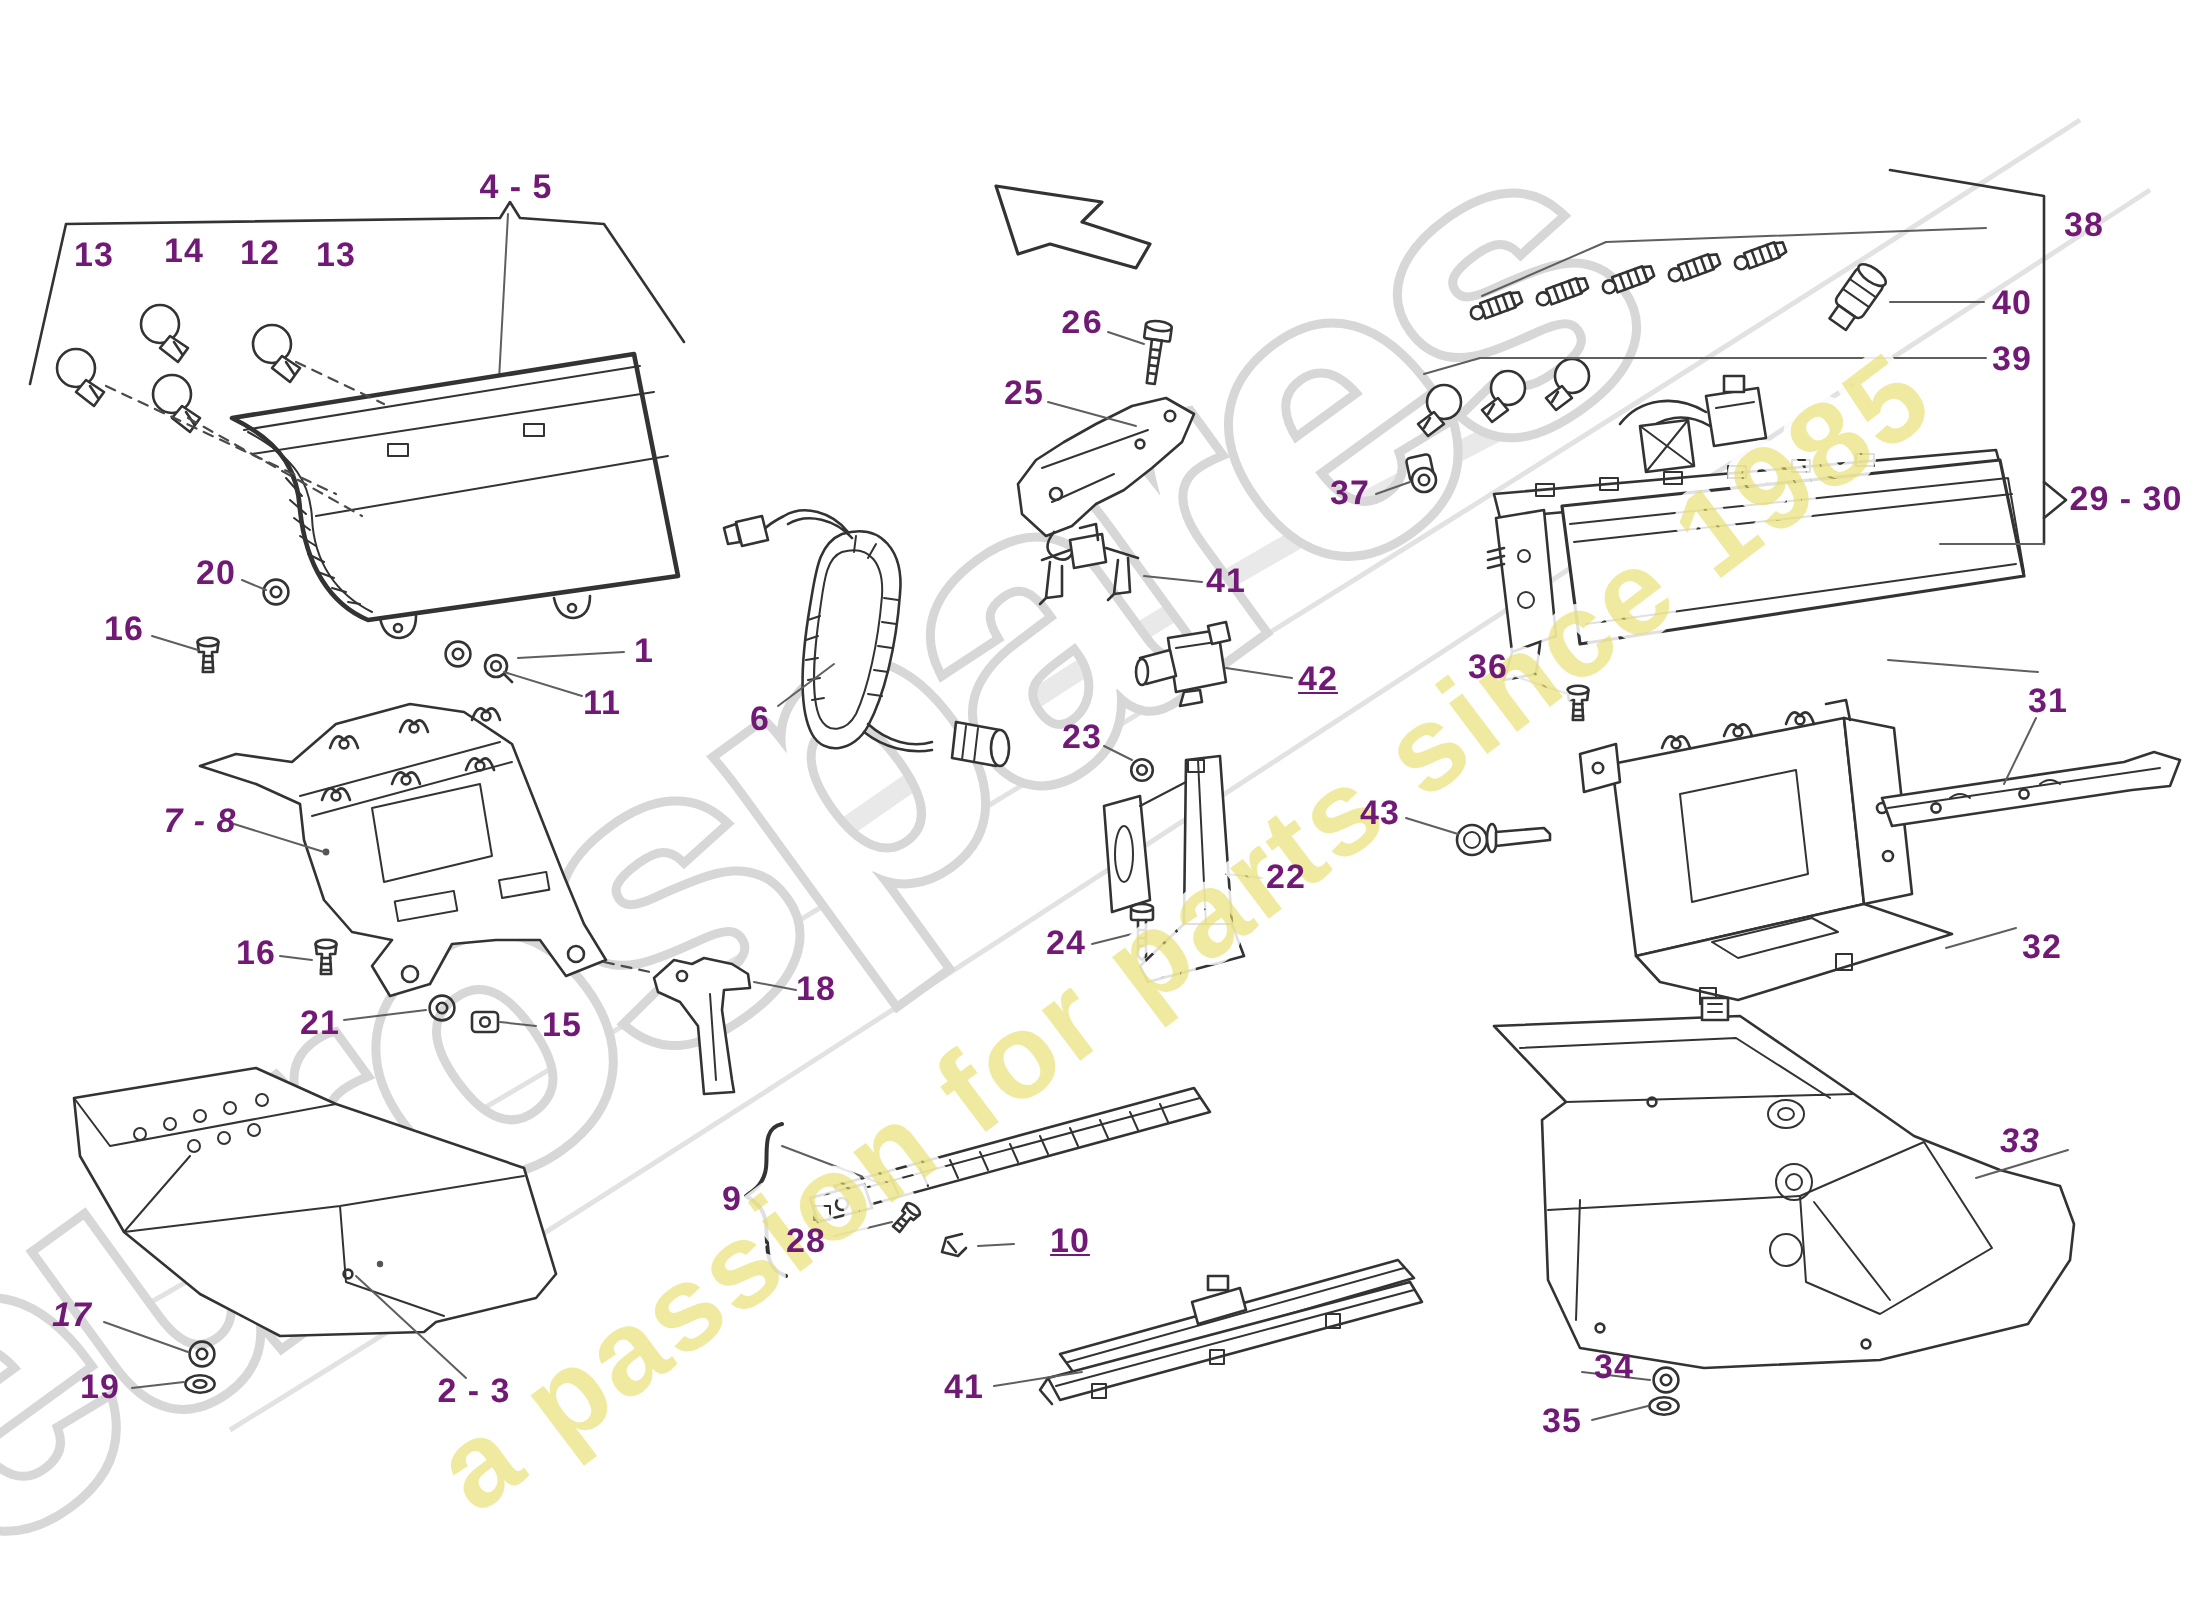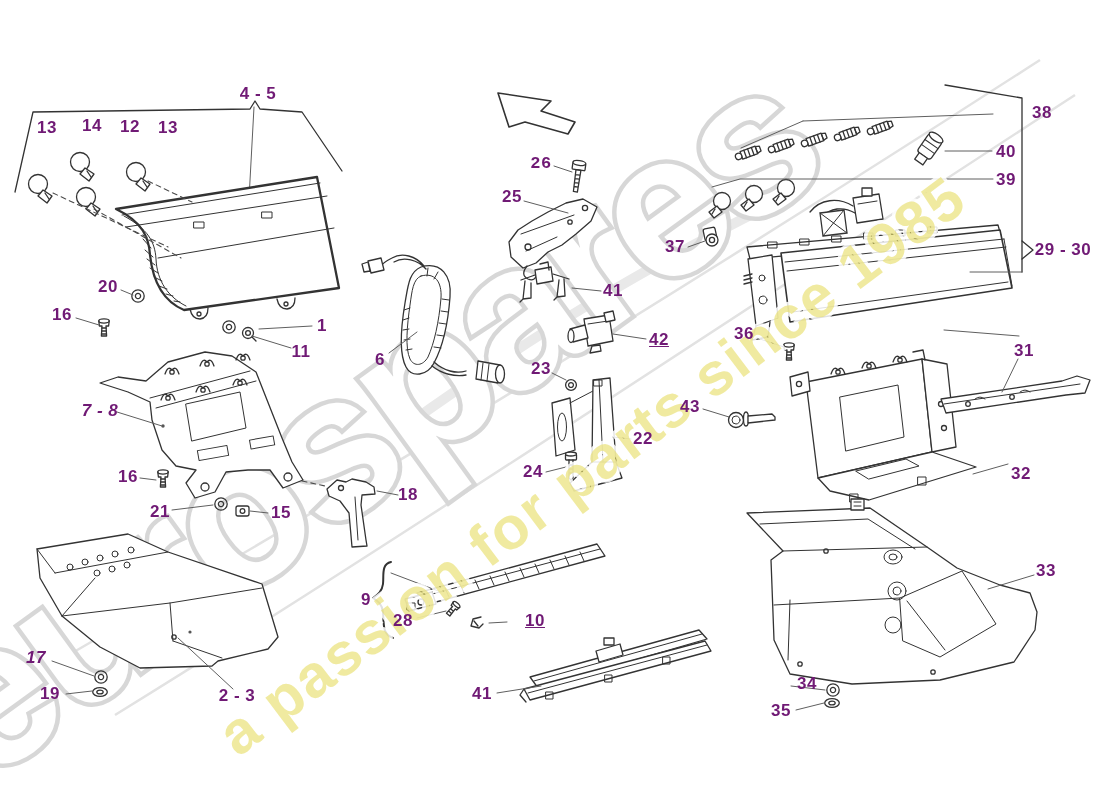--- a/index.html
+++ b/index.html
@@ -417,21 +417,21 @@
       <div class="plabel" style="left: 643px; top: 439px;">22</div>
       <div class="plabel" style="left: 533px; top: 472px;">24</div>
       <div class="plabel" style="left: 690px; top: 407px;">43</div>
       <div class="plabel" style="left: 744px; top: 334px;">36</div>
       <div class="plabel" style="left: 1006px; top: 113px; margin-left: 36px;">38</div>
       <div class="plabel" style="left: 1006px; top: 152px;">40</div>
       <div class="plabel" style="left: 1006px; top: 180px;">39</div>
       <div class="plabel" style="left: 1063px; top: 250px;">29 - 30</div>
       <div class="plabel" style="left: 1024px; top: 351px;">31</div>
       <div class="plabel" style="left: 1021px; top: 462px; margin-top: 12px;">32</div>
-      <div class="plabel" style="left: 1046px; top: 571px;">33</div>
+      <div class="plabel" style="left: 1010px; top: 571px; font-style: italic;">33</div>
       <div class="plabel" style="left: 775px; top: 684px; margin-left: 32px;">34</div>
       <div class="plabel" style="left: 781px; top: 711px;">35</div>
       <div class="plabel" style="left: 366px; top: 600px;">9</div>
       <div class="plabel" style="left: 403px; top: 621px;">28</div>
       <div class="plabel" style="left: 535px; top: 621px; text-decoration: underline;">10</div>
       <div class="plabel" style="left: 482px; top: 694px;">41</div>
     </div>
 
 </div>
 

